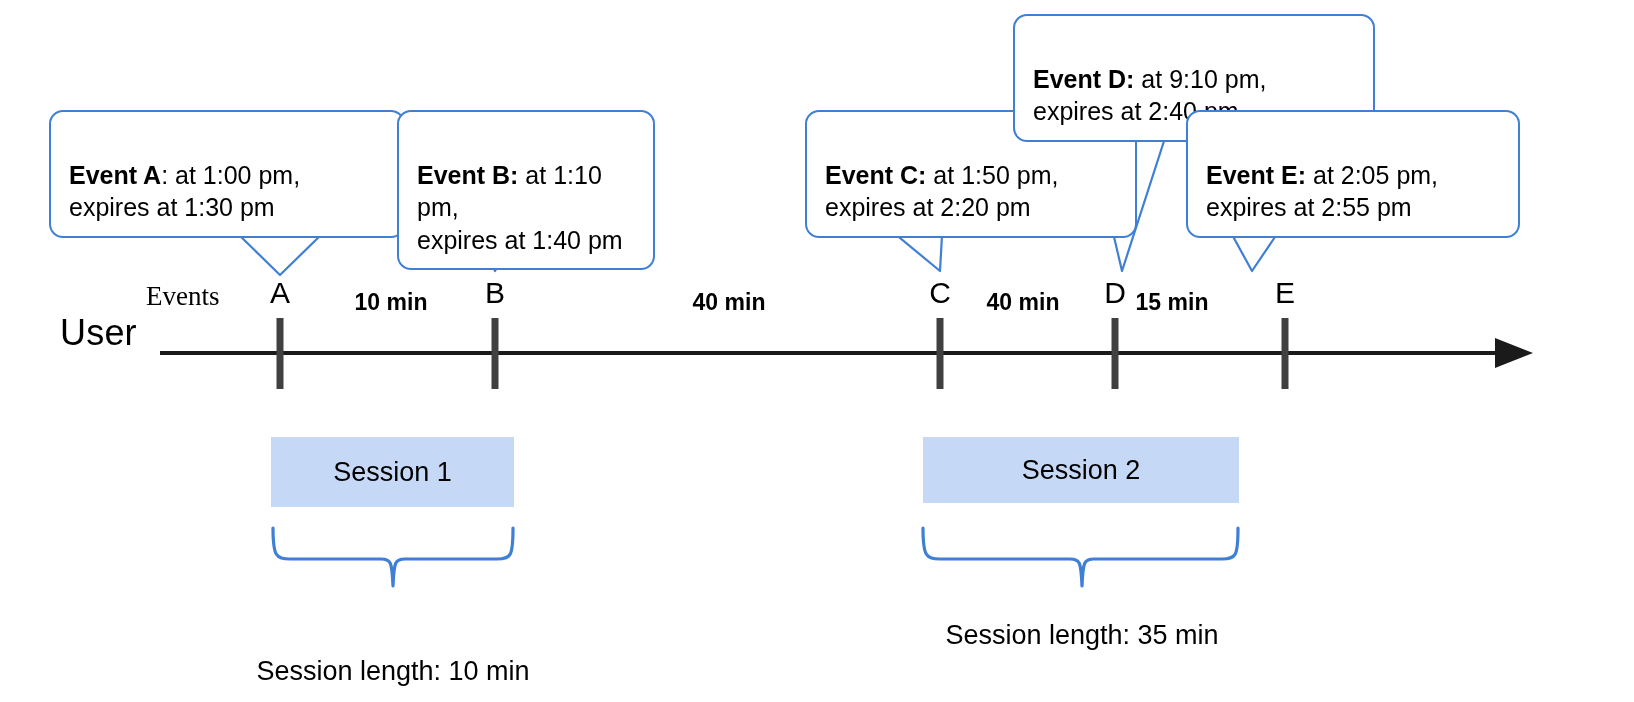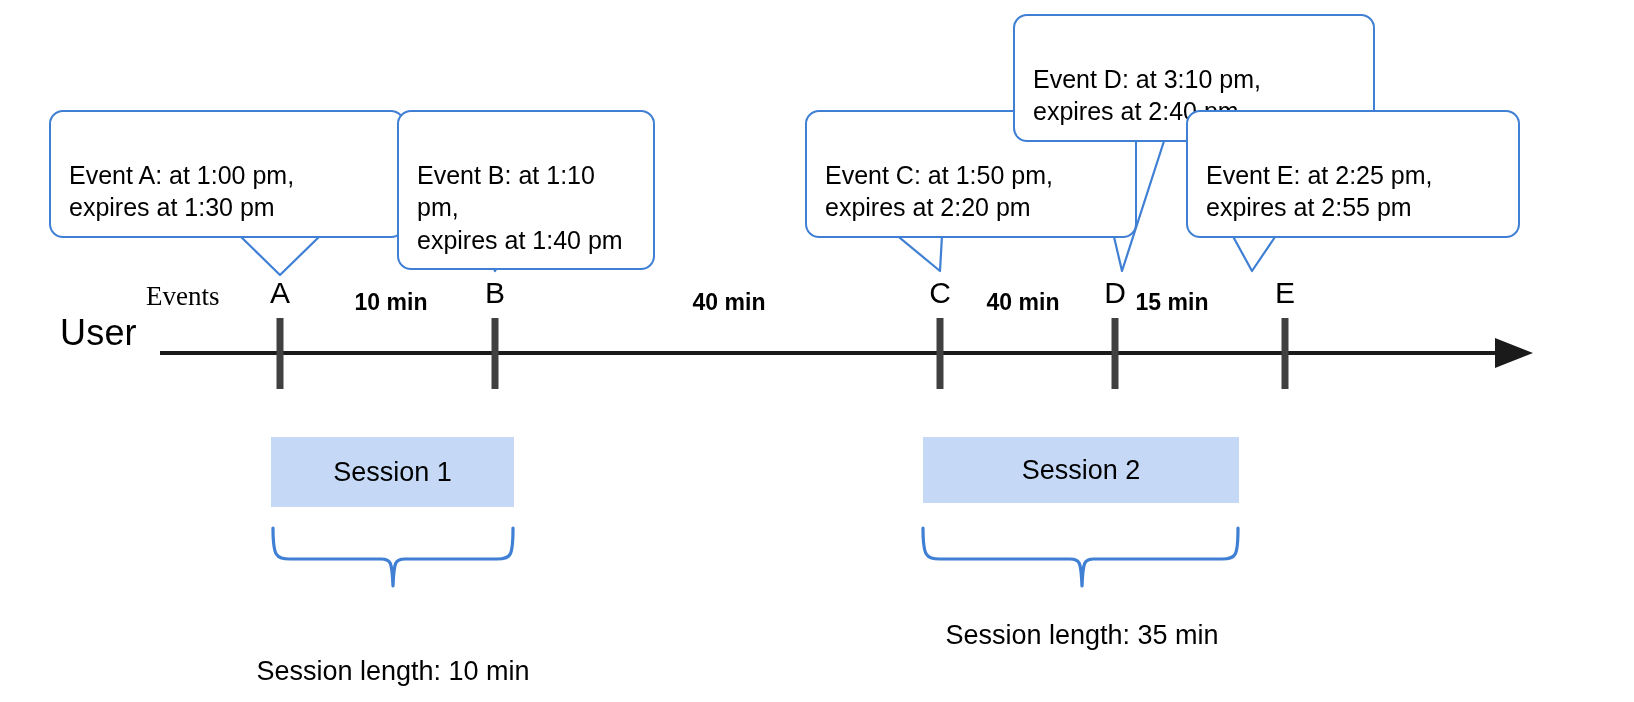--- a/index.html
+++ b/index.html
@@ -35,21 +35,21 @@
     border-radius: 14px;
     background: #ffffff;
     font-size: 25px;
     line-height: 1.30;
     color: #000000;
     padding: 14px 16px 12px 18px;
     white-space: pre-line;
     z-index: 3;
   }
   .callout .ev {
-    font-weight: normal;
+    font-weight: bold;
   }
 
   
   .tl-text {
     position: absolute;
     white-space: nowrap;
     z-index: 4;
   }
   .axis-name {
     font-size: 36px;
@@ -132,26 +132,26 @@
     <span class="ev">Event B</span><span class="ev">:</span><span> at 1:10 pm,</span>
     <span>expires at 1:40 pm</span>
   </div>
 
   <div class="callout" style="left:805px; top:110px; width:332px;">
     <span class="ev">Event C</span><span class="ev">:</span><span> at 1:50 pm,</span>
     <span>expires at 2:20 pm</span>
   </div>
 
   <div class="callout" style="left:1013px; top:14px; width:362px;">
-    <span class="ev">Event D</span><span class="ev">:</span><span> at 3:10 pm,</span>
+    <span class="ev">Event D</span><span class="ev">:</span><span> at 9:10 pm,</span>
     <span>expires at 2:40 pm</span>
   </div>
 
   <div class="callout" style="left:1186px; top:110px; width:334px;">
-    <span class="ev">Event E</span><span class="ev">:</span><span> at 2:25 pm,</span>
+    <span class="ev">Event E</span><span class="ev">:</span><span> at 2:05 pm,</span>
     <span>expires at 2:55 pm</span>
   </div>
 
   <div class="tl-text axis-name" style="left:60px; top:333px; transform:translateY(-50%);">User</div>
 
   <div class="tl-text events-label" style="left:146px; top:281px;font-family:Liberation Serif, serif;">Events</div>
 
   <div class="tl-text tick-label" style="left:280px; top:276px; transform:translateX(-50%);">A</div>
   <div class="tl-text tick-label" style="left:495px; top:276px; transform:translateX(-50%);">B</div>
   <div class="tl-text tick-label" style="left:940px; top:276px; transform:translateX(-50%);">C</div>

